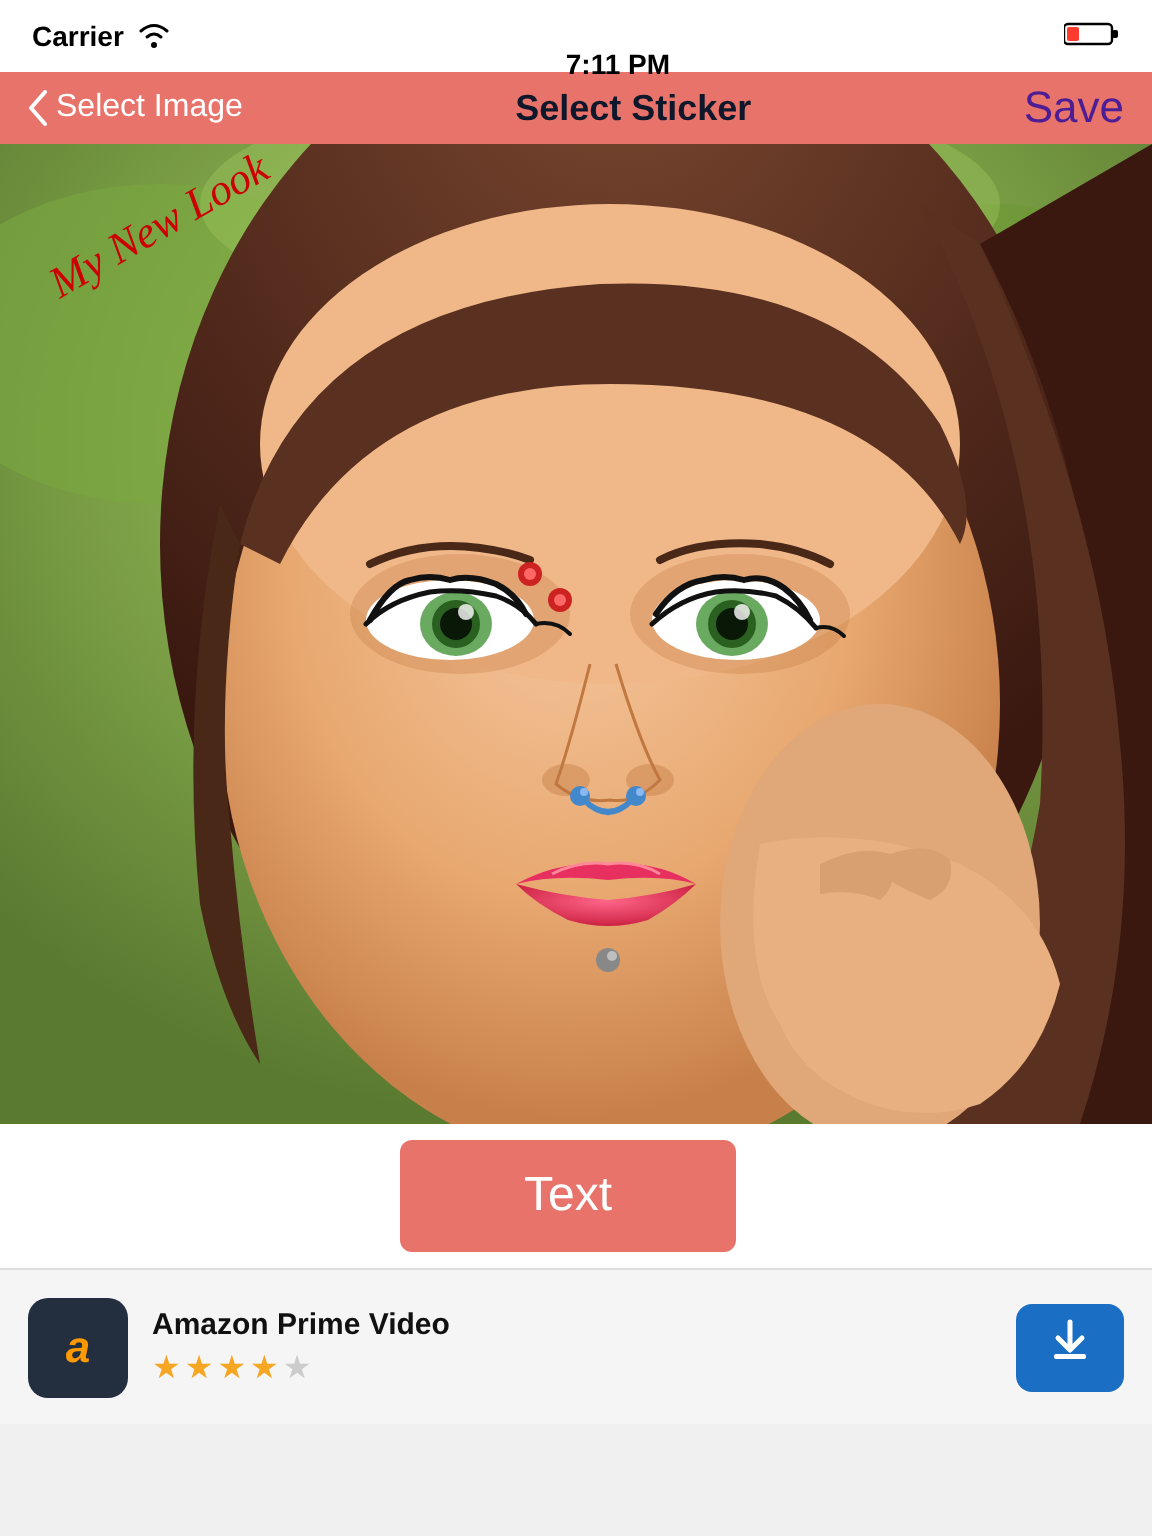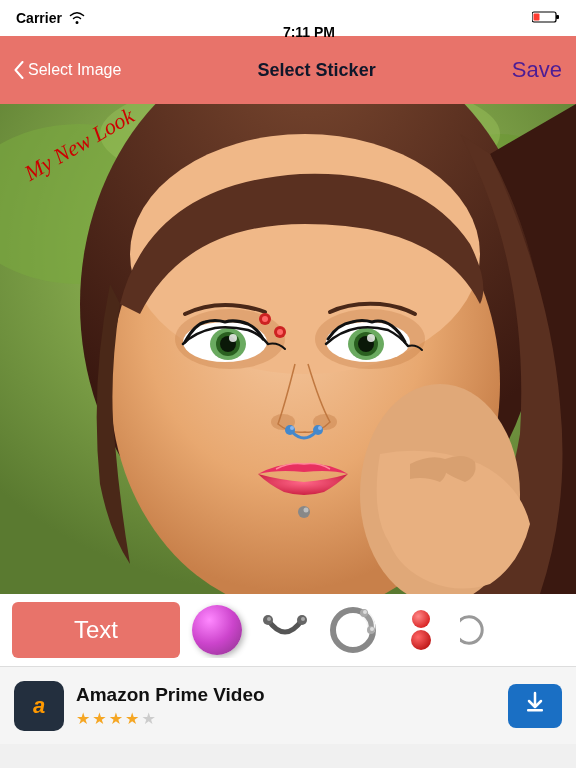--- a/index.html
+++ b/index.html
@@ -25,21 +25,21 @@
       font-weight: 600;
       gap: 34px;
     }
     .status-left { display: flex; align-items: center; gap: 6px; }
     .status-center { font-weight: 600; margin-top: 28px; }
     .status-right { display: flex; align-items: center; gap: 4px; }
 
     
     .nav-bar {
       width: 576px;
-      height: 68px;
+      height: 36px;
       background: #e8736a;
       display: flex;
       align-items: center;
       justify-content: space-between;
       padding: 12px 14px;
     }
     .nav-back {
       display: flex;
       align-items: center;
       gap: 4px;
@@ -88,22 +88,23 @@
       font-style: italic;
     }
 
     
     .toolbar {
       width: 576px;
       height: 72px;
       background: #fff;
       display: flex;
       align-items: center;
-      padding: 8px 12px;
+      padding: 8px 23px;
       gap: 0;
+      flex-direction: column;
     }
 
     .text-button {
       width: 168px;
       height: 56px;
       background: #e8736a;
       border-radius: 6px;
       display: flex;
       align-items: center;
       justify-content: center;
@@ -193,21 +194,21 @@
     .ad-icon-inner {
       color: #ff9900;
       font-size: 22px;
       font-weight: 900;
       font-style: italic;
     }
     .ad-text-area {
       flex: 1;
     }
     .ad-title {
-      font-size: 19px;
+      font-size: 15px;
       font-weight: 700;
       color: #111;
     }
     .ad-stars {
       display: flex;
       gap: 2px;
       margin-top: 3px;
     }
     .star-filled {
       color: #f5a623;

